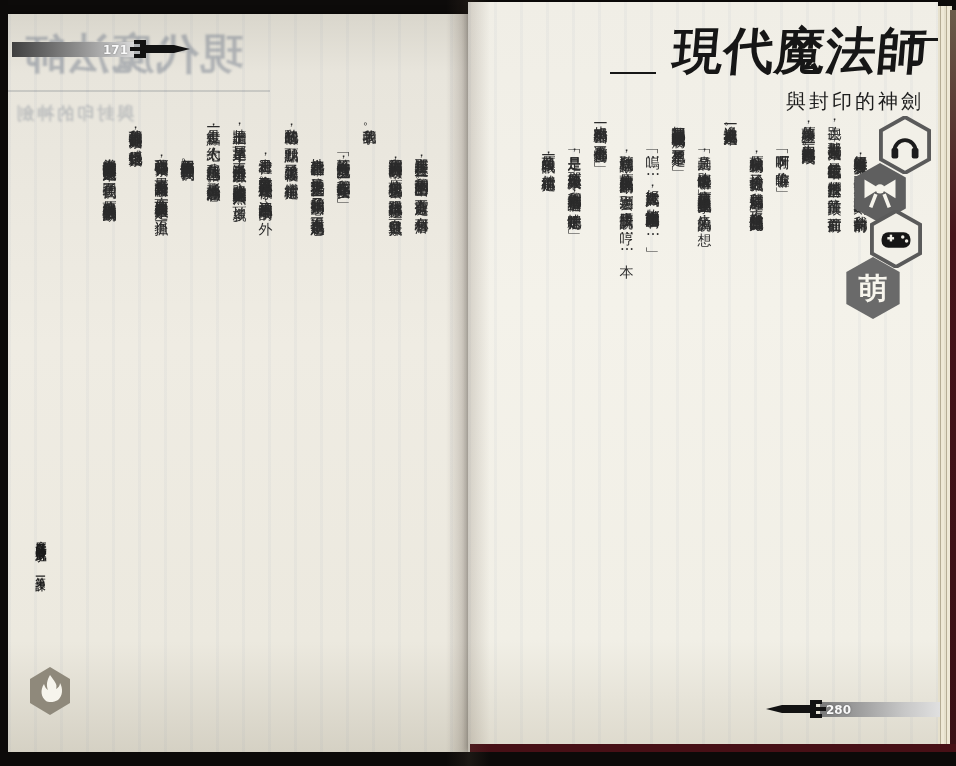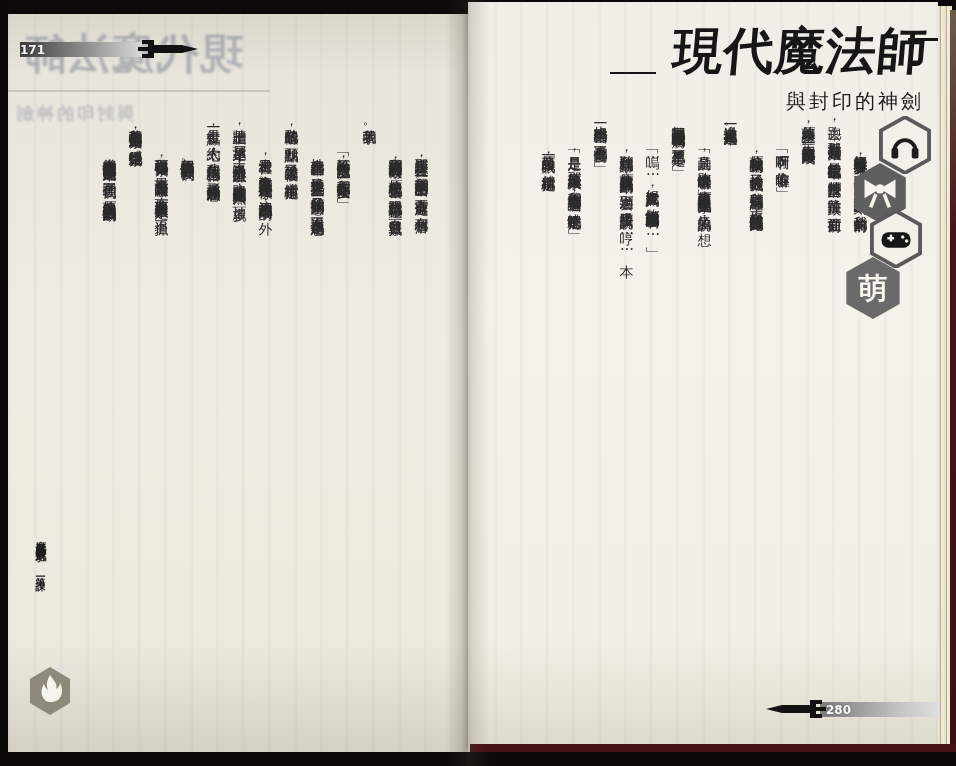--- a/index.html
+++ b/index.html
@@ -67,21 +67,21 @@
   .ghost-line{position:absolute;left:0;top:76px;width:262px;height:2px;background:rgba(40,50,70,.16);}
   
   .pagebar{
     position:absolute;height:15px;display:flex;align-items:center;z-index:3;
     font-family:"DejaVu Sans","Liberation Sans",sans-serif;
   }
   .pagebar .num{
     font-size:12px;font-weight:bold;color:#fafafa;text-shadow:0 0 2px rgba(0,0,0,.4);
   }
   .bar-171{
-    left:12px;top:28px;width:122px;justify-content:flex-start;
+    left:4px;top:28px;width:122px;justify-content:flex-end;
     background:linear-gradient(90deg,#3f3f3f 0%,#8f8f8f 55%,#d9d9d9 100%);
   }
   .bar-171 .num{margin-right:6px;}
   .bar-170{
     left:352px;top:700px;width:120px;justify-content:flex-start;
     background:linear-gradient(90deg,#7a7a7a 0%,#c7c7c7 70%,#e0e0e0 100%);
   }
   .bar-170 .num{margin-left:6px;}
   .sword{position:absolute;top:-3px;}
   .bar-171 .sword{left:116px;}

